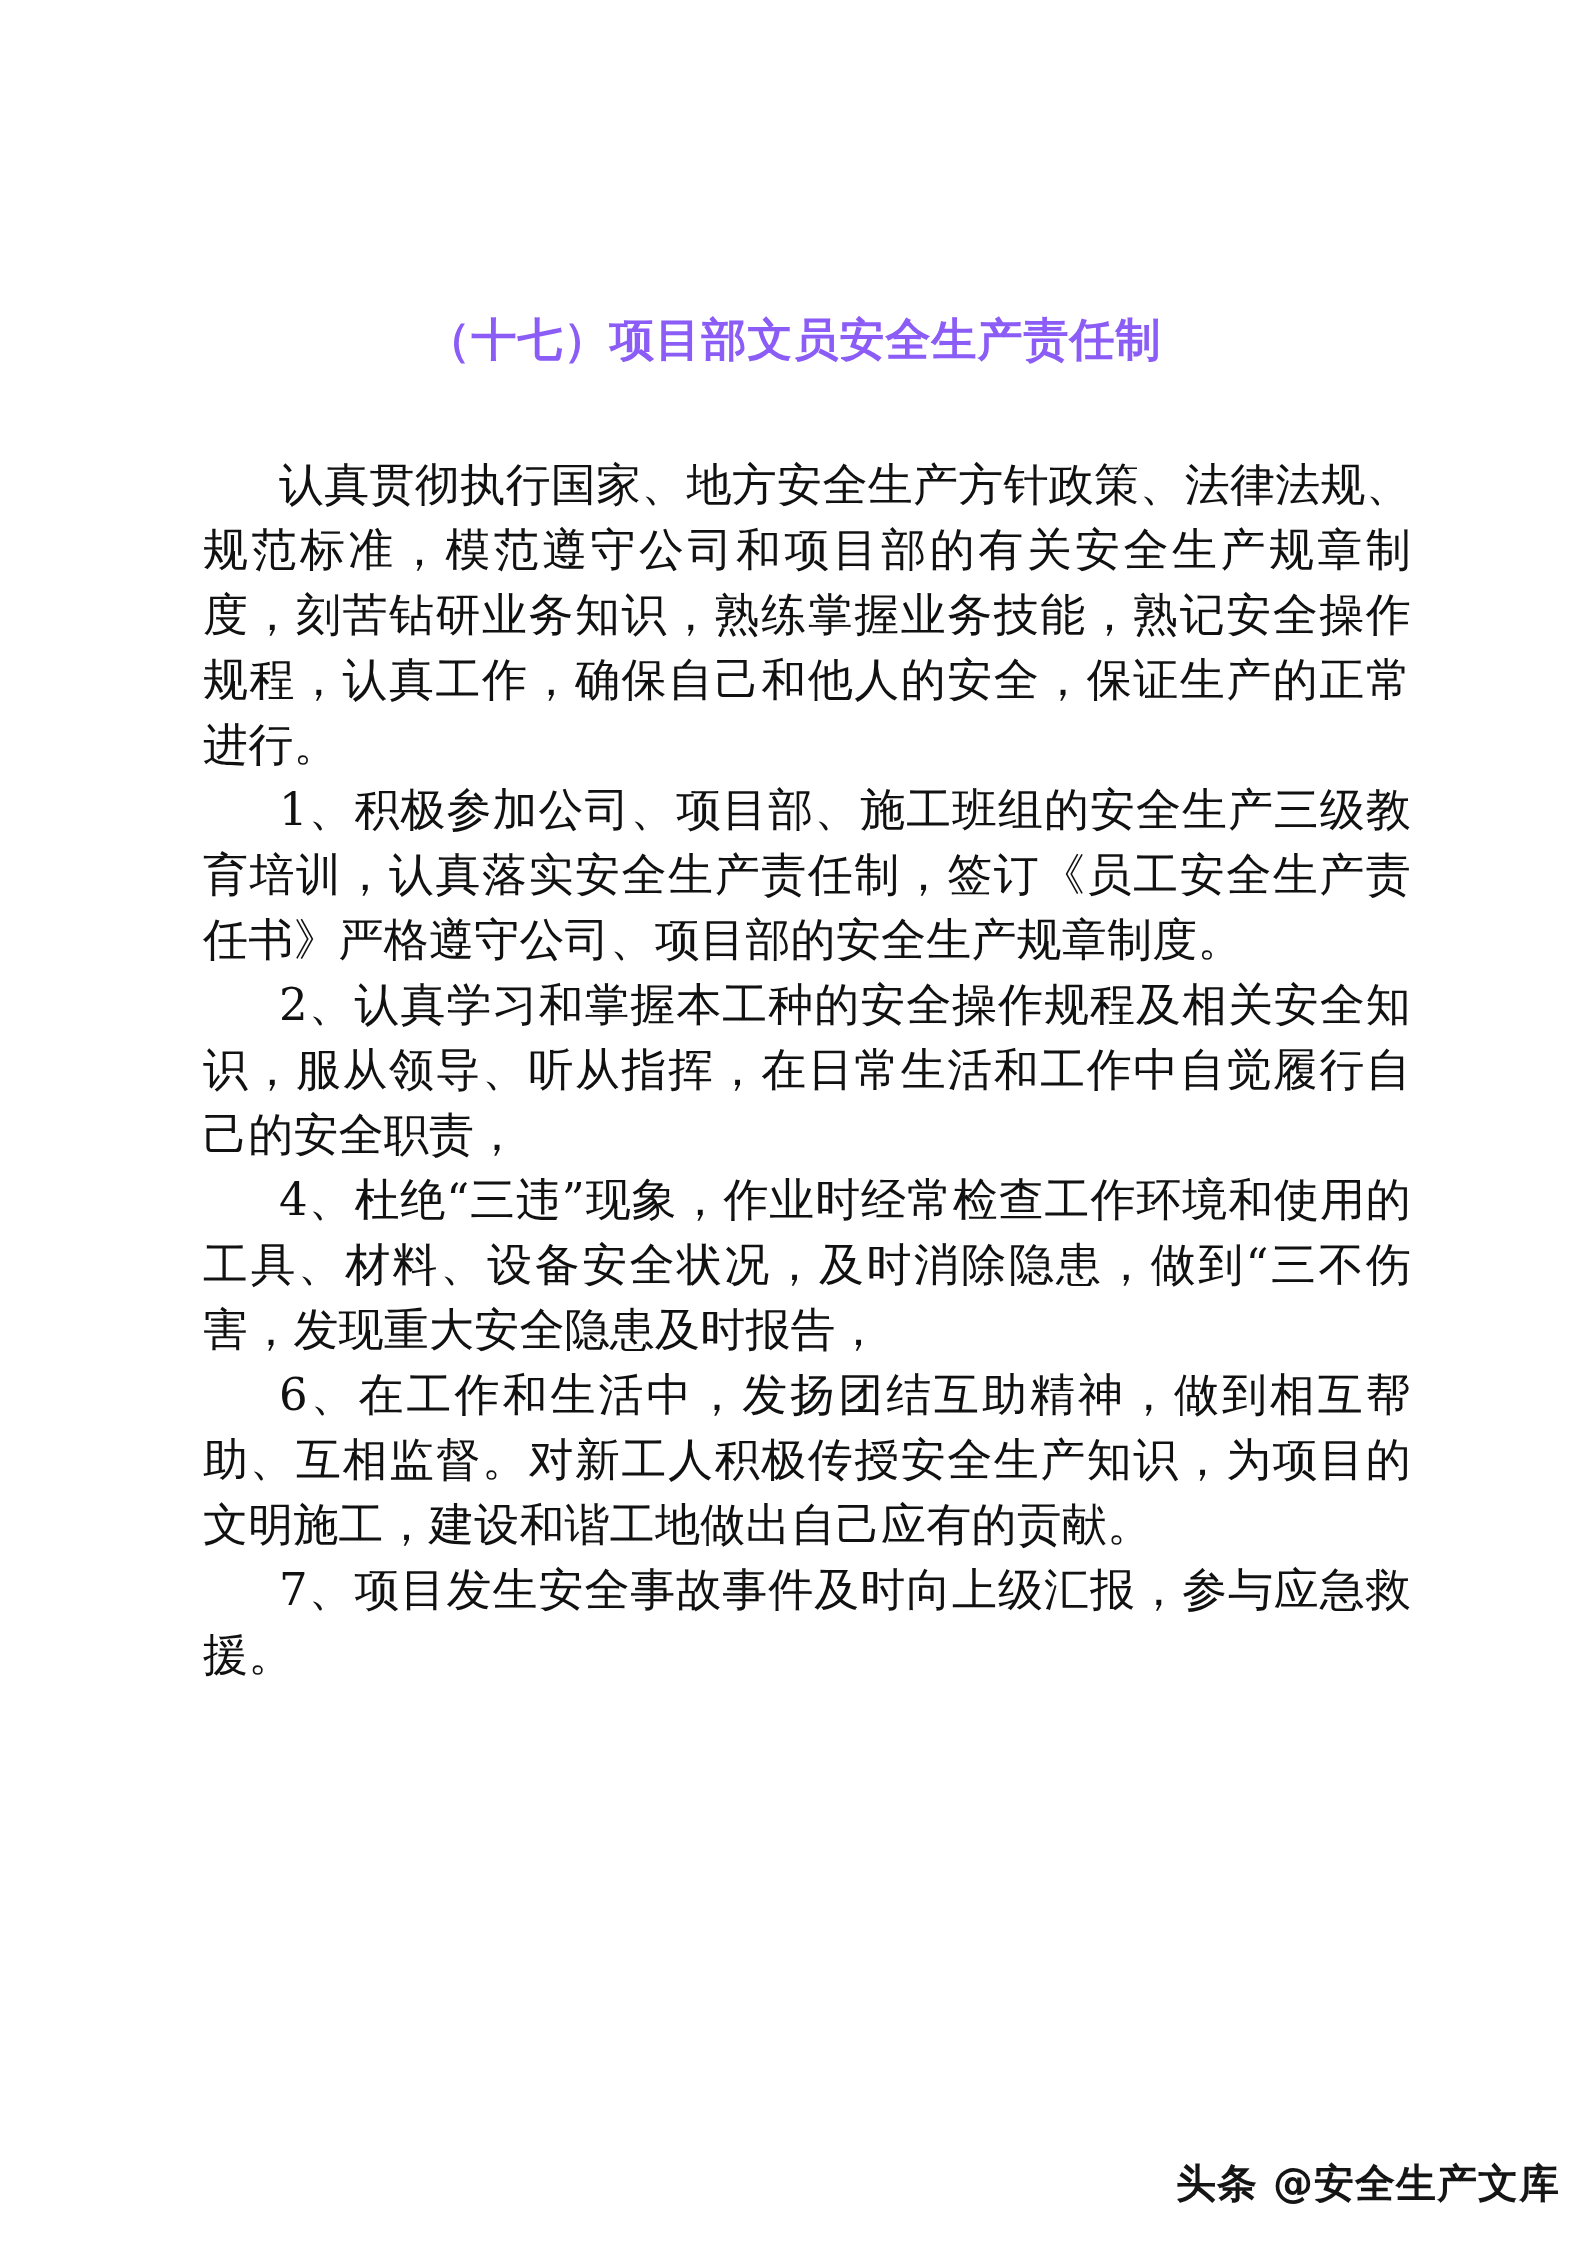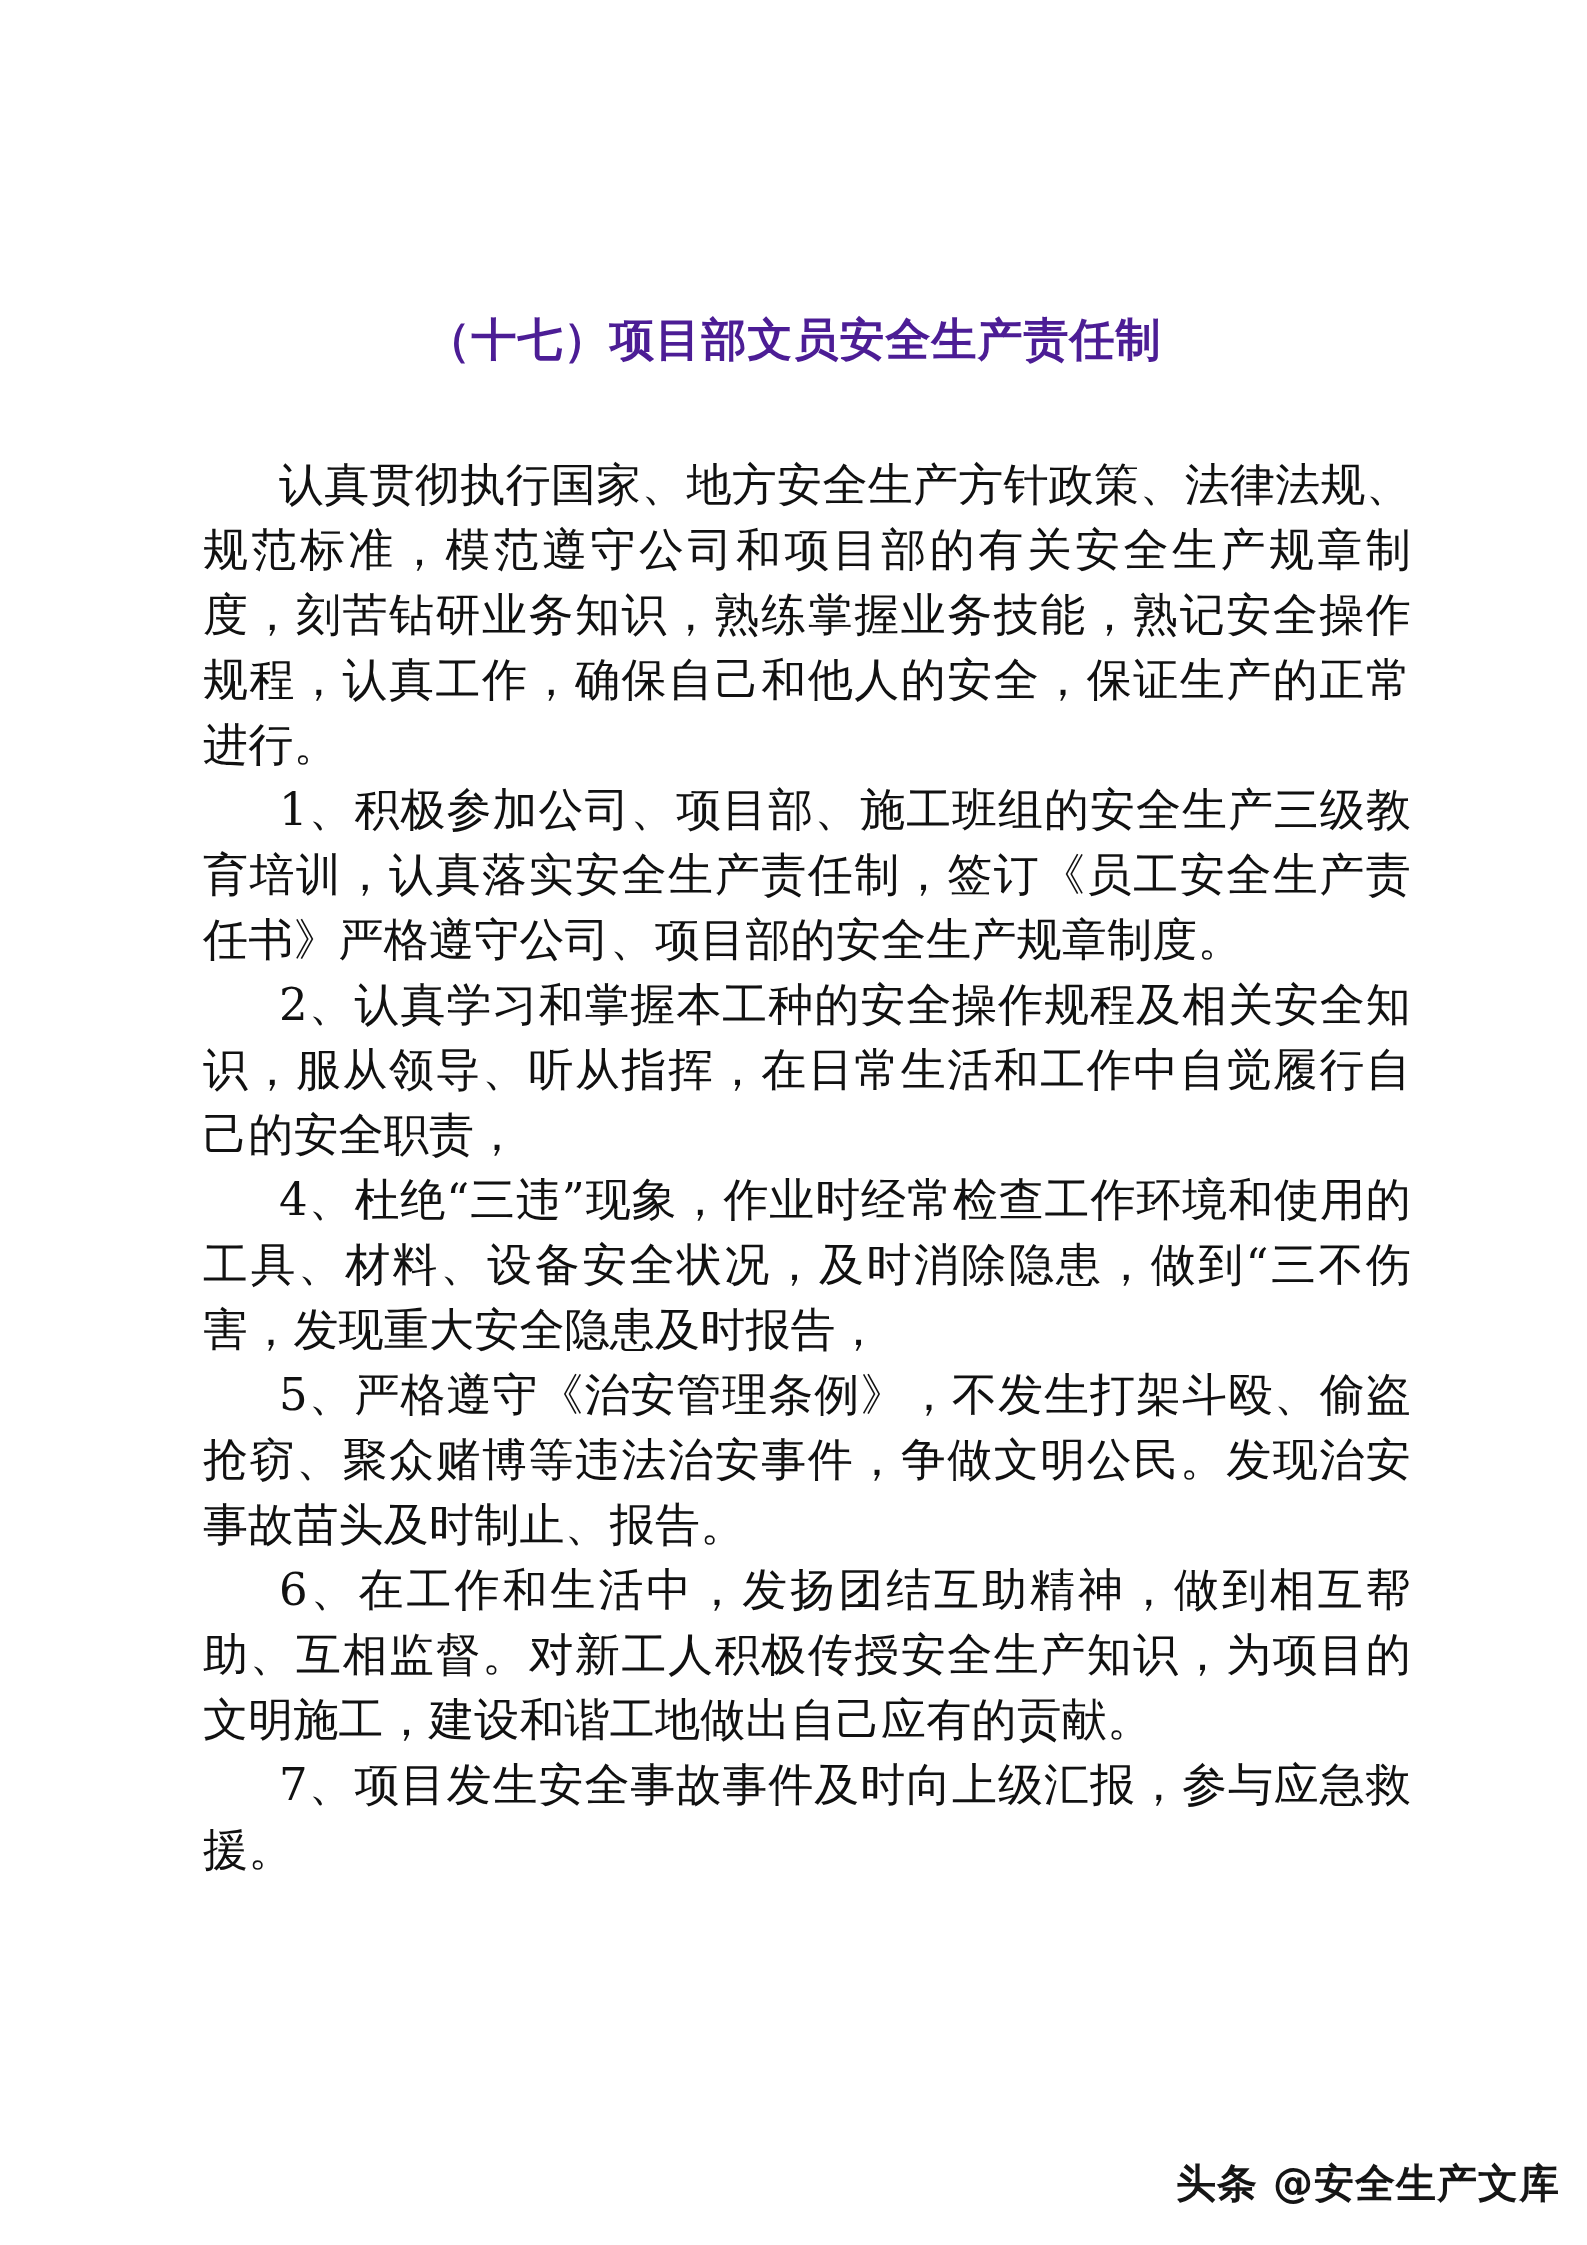--- a/index.html
+++ b/index.html
@@ -22,21 +22,21 @@
     position: absolute;
     left: 0;
     right: 0;
     top: 278px;
     text-align: center;
     font-family: "DejaVu Sans", "Liberation Sans", sans-serif;
     font-weight: bold;
     font-size: 45px;
     line-height: 64px;
     letter-spacing: 1px;
-    color: #4c1d95;
+    color: #8b5cf6;
   }
   .body-block {
     position: absolute;
     left: 203px;
     top: 452px;
     width: 1208px;
   }
   .para {
     margin: 0;
     font-size: 45px;
@@ -72,21 +72,20 @@
 
     <p class="para">认真贯彻执行国家、地方安全生产方针政策、法律法规、规范标准，模范遵守公司和项目部的有关安全生产规章制度，刻苦钻研业务知识，熟练掌握业务技能，熟记安全操作规程，认真工作，确保自己和他人的安全，保证生产的正常进行。</p>
 
     <p class="para">1、积极参加公司、项目部、施工班组的安全生产三级教育培训，认真落实安全生产责任制，签订《员工安全生产责任书》严格遵守公司、项目部的安全生产规章制度。</p>
 
     <p class="para">2、认真学习和掌握本工种的安全操作规程及相关安全知识，服从领导、听从指挥，在日常生活和工作中自觉履行自己的安全职责，</p>
 
 
     <p class="para">4、杜绝“三违”现象，作业时经常检查工作环境和使用的工具、材料、设备安全状况，及时消除隐患，做到“三不伤害，发现重大安全隐患及时报告，</p>
 
-    <p class="para">5、严格遵守《治安管理条例》，不发生打架斗殴、偷盗抢窃、聚众赌博等违法治安事件，争做文明公民。发现治安事故苗头及时制止、报告。</p>
 
     <p class="para">6、在工作和生活中，发扬团结互助精神，做到相互帮助、互相监督。对新工人积极传授安全生产知识，为项目的文明施工，建设和谐工地做出自己应有的贡献。</p>
 
     <p class="para">7、项目发生安全事故事件及时向上级汇报，参与应急救援。</p>
 
   </div>
 
   <div class="watermark">头条 @安全生产文库</div>
 
 </div>

